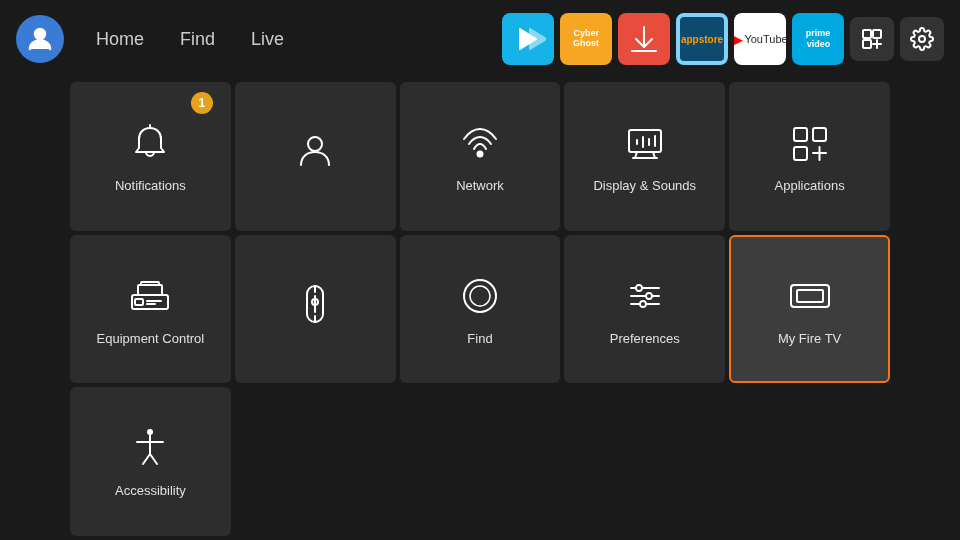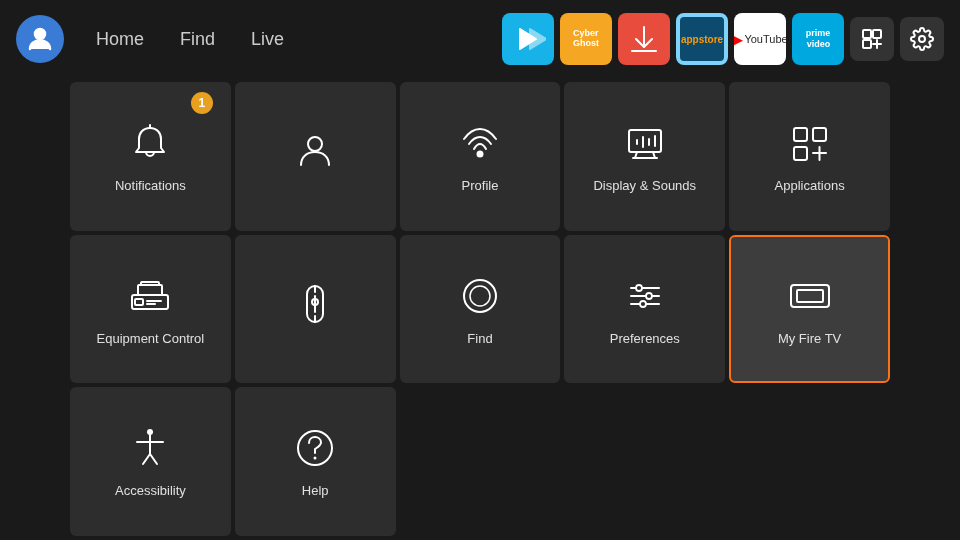--- a/index.html
+++ b/index.html
@@ -132,21 +132,21 @@
       display: flex;
       align-items: center;
       justify-content: center;
       font-size: 12px;
       font-weight: bold;
       color: #fff;
     }
 
     
     svg { fill: none; stroke: white; stroke-width: 2; stroke-linecap: round; stroke-linejoin: round; }
-    .cyberghost-text { color: white; font-size: 9px; font-weight: bold; text-align: left; line-height: 1.1; }
+    .cyberghost-text { color: white; font-size: 9px; font-weight: bold; text-align: right; line-height: 1.1; }
     .appstore-text { color: #ff9900; font-size: 10px; font-weight: bold; text-align: center; }
     .youtube-text { color: #ff0000; font-size: 10px; font-weight: bold; display: flex; align-items: center; gap: 2px; }
     .prime-text { color: white; font-size: 9px; font-weight: bold; text-align: right; line-height: 1.2; }
   </style>
 </head>
 <body>
 
 <div class="top-nav">
   <div class="nav-avatar">
     <svg viewBox="0 0 24 24" width="28" height="28" fill="white" stroke="none">
@@ -240,21 +240,21 @@
 
   <div class="grid-item">
     <div class="icon-wrap">
       <svg width="44" height="44" viewBox="0 0 44 44" stroke="white" stroke-width="1.8" fill="none">
         <path d="M6 18 C11 11 17 8 22 8 C27 8 33 11 38 18"></path>
         <path d="M11 23 C14.5 18 18 16 22 16 C26 16 29.5 18 33 23"></path>
         <path d="M16 28 C18 24.5 20 23 22 23 C24 23 26 24.5 28 28"></path>
         <circle cx="22" cy="33" r="2.5" fill="white"></circle>
       </svg>
     </div>
-    <div class="item-label">Profile</div>
+    <div class="item-label">Network</div>
   </div>
 
   <div class="grid-item">
     <div class="icon-wrap">
       <svg width="44" height="42" viewBox="0 0 44 42" stroke="white" stroke-width="1.8" fill="none">
         <rect x="6" y="8" width="32" height="22" rx="2"></rect>
         <line x1="14" y1="30" x2="12" y2="36"></line>
         <line x1="30" y1="30" x2="32" y2="36"></line>
         <line x1="10" y1="36" x2="34" y2="36"></line>
         <line x1="14" y1="18" x2="14" y2="22"></line>
@@ -345,24 +345,14 @@
         <circle cx="21" cy="6" r="3" fill="white" stroke="none"></circle>
         <line x1="21" y1="9" x2="21" y2="28"></line>
         <line x1="8" y1="16" x2="34" y2="16"></line>
         <line x1="21" y1="28" x2="14" y2="38"></line>
         <line x1="21" y1="28" x2="28" y2="38"></line>
       </svg>
     </div>
     <div class="item-label">Accessibility</div>
   </div>
 
-  <div class="grid-item">
-    <div class="icon-wrap">
-      <svg width="44" height="44" viewBox="0 0 44 44" stroke="white" stroke-width="1.8" fill="none">
-        <circle cx="22" cy="22" r="17"></circle>
-        <path d="M16 17 C16 13 19 11 22 11 C25 11 28 13 28 16.5 C28 19.5 25 21 22 23 L22 27"></path>
-        <circle cx="22" cy="32" r="1.5" fill="white" stroke="none"></circle>
-      </svg>
-    </div>
-    <div class="item-label">Help</div>
-  </div>
 
 </div>
 
 </body></html>

